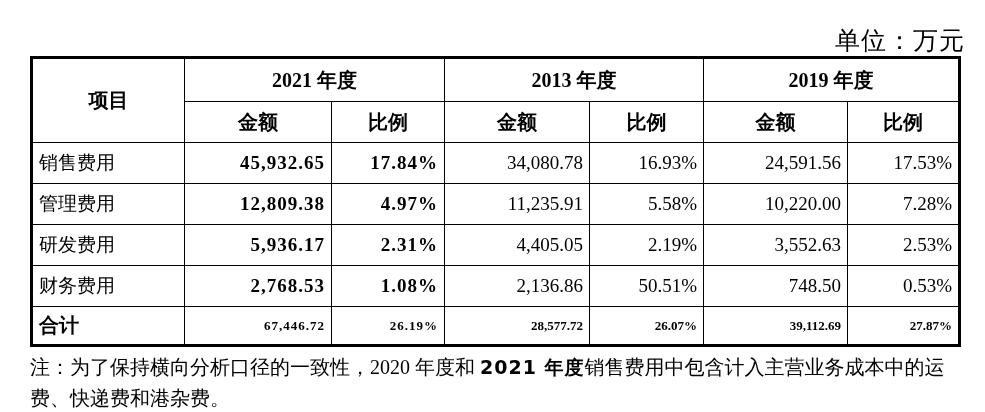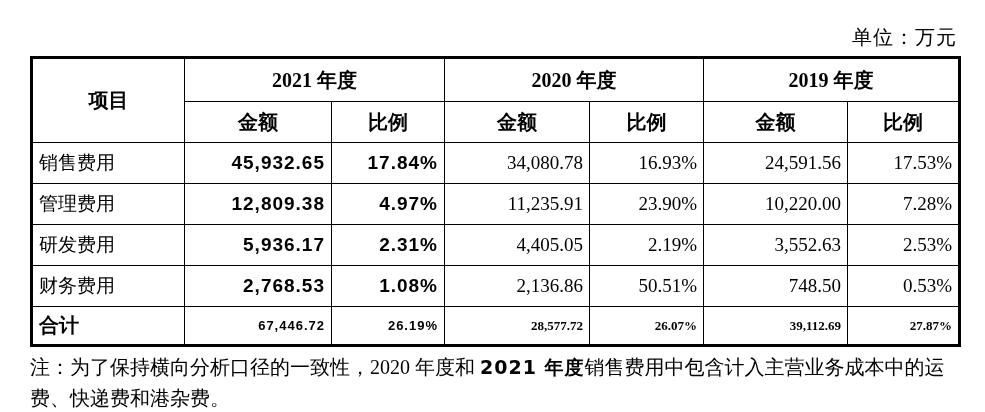--- a/index.html
+++ b/index.html
@@ -11,22 +11,22 @@
     width: 985px;
     height: 412px;
     position: relative;
     font-family: "Liberation Serif", "DejaVu Serif", serif;
     color: #000000;
     overflow: hidden;
   }
   .unit-label {
     position: absolute;
     top: 24px;
-    right: 28px;
-    font-size: 20px;
+    right: 20px;
+    font-size: 25px;
     letter-spacing: 1px;
     font-family: Liberation Serif, serif;
   }
   table.fin-table {
     position: absolute;
     left: 30px;
     top: 56px;
     width: 928px;
     border-collapse: collapse;
     table-layout: fixed;
@@ -51,21 +51,21 @@
   tr.total-row td { height: 37px; font-size: 13px; }
   td.item-cell {
     text-align: left;
     font-size: 19px;
   }
   td.num {
     text-align: right;
   }
   
   td.c2021 {
-    font-family: Liberation Sans, sans-serif;
+    font-family: Liberation Serif, serif;
     font-weight: bold;
     letter-spacing: 1px;
     font-size: 18px;
     margin-top: 48px;
   }
   tr.total-row td {
     font-weight: bold;
   }
   tr.total-row td.item-cell {
     font-family: Liberation Mono, monospace;
@@ -99,21 +99,21 @@
     <col style="width:113px">
     <col style="width:145px">
     <col style="width:114px">
     <col style="width:144px">
     <col style="width:112px">
   </colgroup>
   <tbody>
       <tr class="hdr-year">
     <th rowspan="2">项目</th>
     <th colspan="2">2021 年度</th>
-    <th colspan="2">2020 年度</th>
+    <th colspan="2">2013 年度</th>
     <th colspan="2">2019 年度</th>
   </tr>
   <tr class="hdr-sub">
     <th>金额</th>
     <th>比例</th>
     <th>金额</th>
     <th>比例</th>
     <th>金额</th>
     <th>比例</th>
   </tr>
@@ -124,21 +124,21 @@
     <td class="num">34,080.78</td>
     <td class="num">16.93%</td>
     <td class="num">24,591.56</td>
     <td class="num">17.53%</td>
   </tr>
   <tr class="data-row">
     <td class="item-cell">管理费用</td>
     <td class="num c2021">12,809.38</td>
     <td class="num c2021">4.97%</td>
     <td class="num">11,235.91</td>
-    <td class="num">23.90%</td>
+    <td class="num">5.58%</td>
     <td class="num">10,220.00</td>
     <td class="num">7.28%</td>
   </tr>
   <tr class="data-row">
     <td class="item-cell">研发费用</td>
     <td class="num c2021">5,936.17</td>
     <td class="num c2021">2.31%</td>
     <td class="num">4,405.05</td>
     <td class="num">2.19%</td>
     <td class="num">3,552.63</td>

